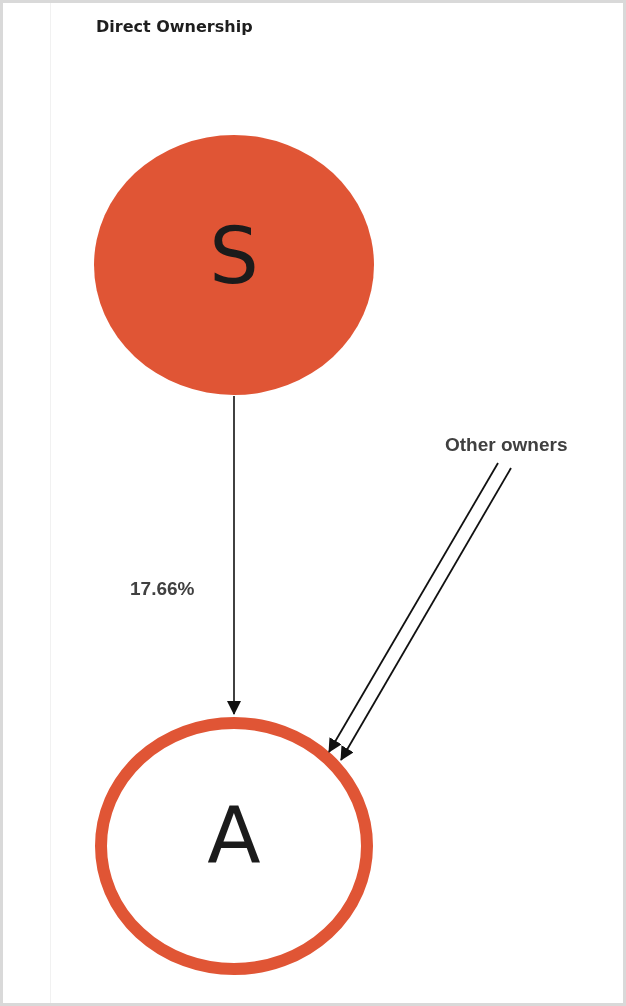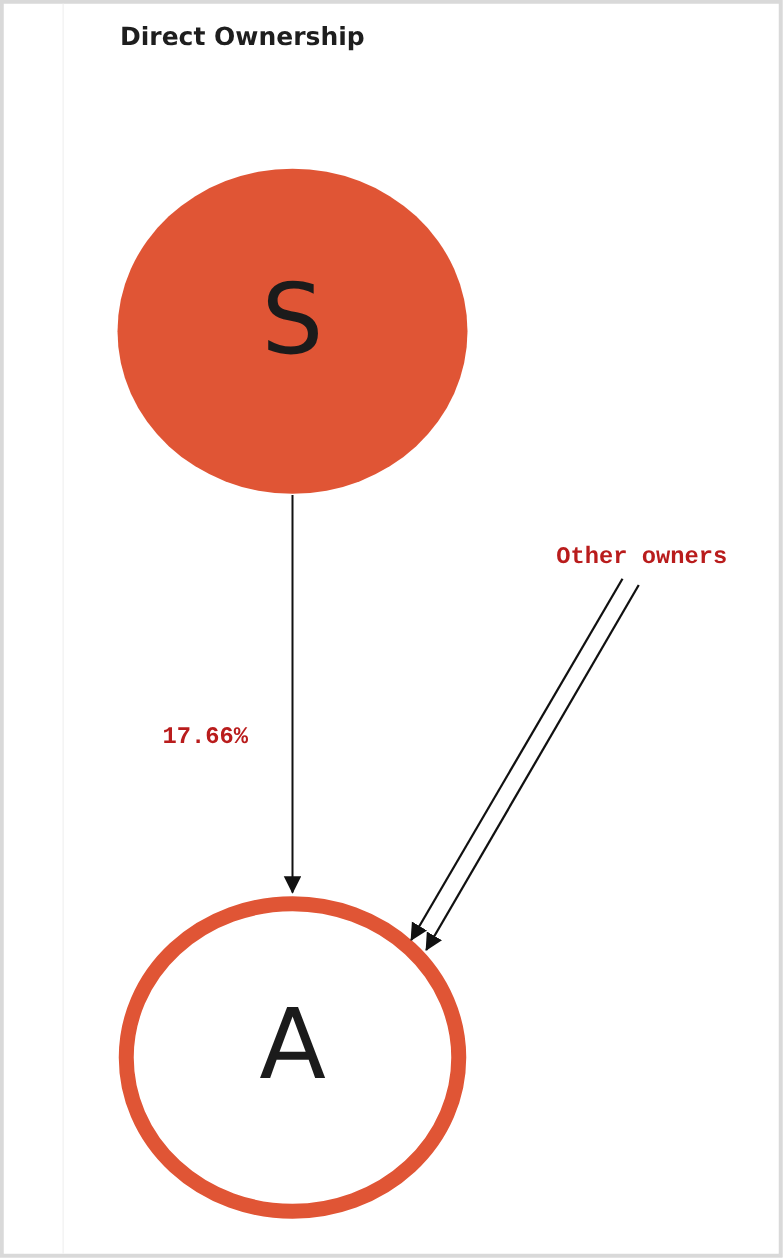--- a/index.html
+++ b/index.html
@@ -1,21 +1,21 @@
 <!DOCTYPE html>
 <html><head>
 <meta charset="utf-8">
 <style>
   html, body { margin: 0; padding: 0; background: #d9d9d9; }
   body { width: 626px; height: 1006px; position: relative; overflow: hidden; font-family: "Liberation Sans", sans-serif; }
   .frame { position: absolute; left: 3px; top: 3px; width: 620px; height: 1000px; background: #ffffff; }
   .gutter-line { position: absolute; left: 47px; top: 0; width: 1px; height: 1000px; background: #f1f1f1; }
-  .title { position: absolute; left: 96px; top: 17px; font-family: "DejaVu Sans", sans-serif; font-weight: bold; font-size: 20px; color: #1e1e1e; letter-spacing: 0; }
+  .title { position: absolute; left: 96px; top: 17px; font-family: "DejaVu Sans", sans-serif; font-weight: bold; font-size: 16px; color: #1e1e1e; letter-spacing: 0; }
   svg.diagram { position: absolute; left: 0; top: 0; }
-  .edge-label { position: absolute; font-family: Liberation Mono, monospace; font-weight: bold; font-size: 19px; color: #b91c1c; }
+  .edge-label { position: absolute; font-family: Liberation Sans, sans-serif; font-weight: bold; font-size: 19px; color: #404040; }
   .node-letter { position: absolute; font-family: "DejaVu Sans", sans-serif; font-size: 78px; color: #1b1b1b; text-align: center; width: 120px; line-height: 1; }
 </style>
 </head>
 <body>
 
 <div class="frame">
   <div class="gutter-line"></div>
 </div>
 
 <div class="title">Direct Ownership</div>

